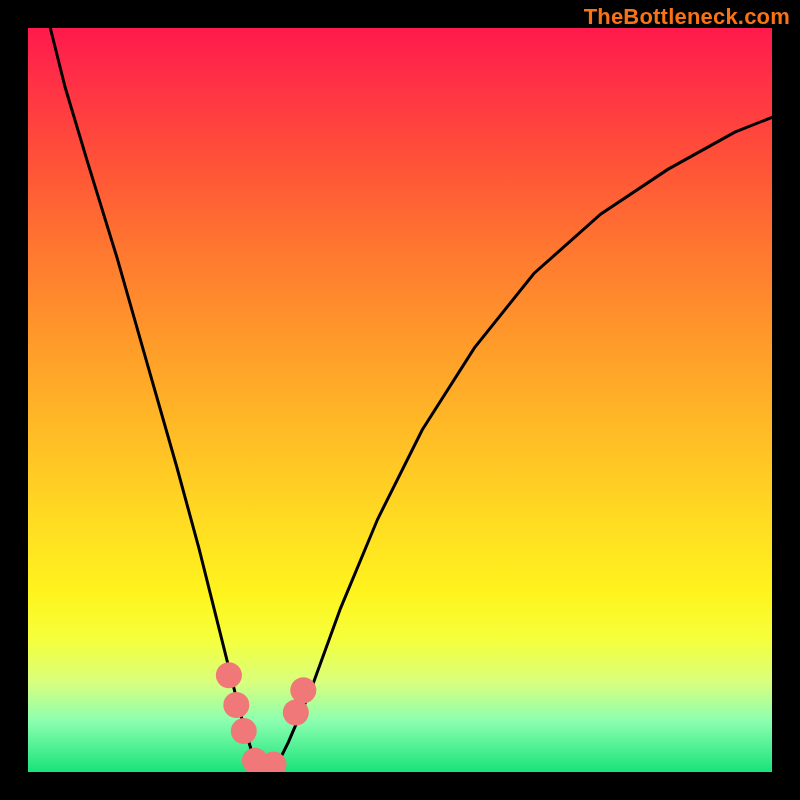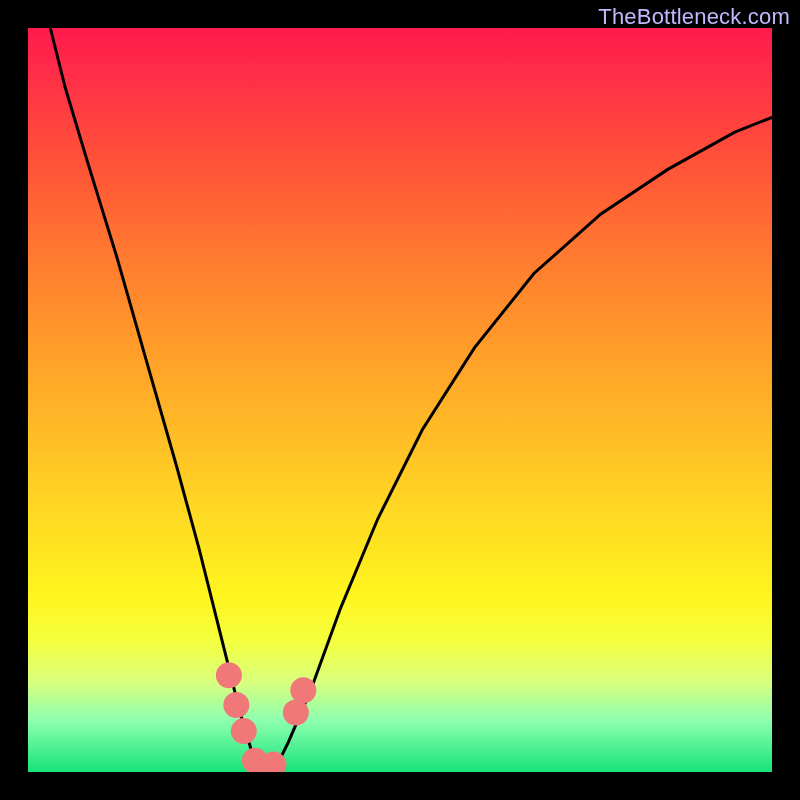--- a/index.html
+++ b/index.html
@@ -38,24 +38,24 @@
       #f6ff3a 82%,
       #d8ff7e 88%,
       #8effb0 93%,
       #18e37a 100%
     );
   }
   .watermark {
     position: absolute;
     top: 4px;
     right: 10px;
-    color: #c4b5fd;
+    color: #f97316;
     font-size: 22px;
     letter-spacing: 0.2px;
-    font-weight: 400;
+    font-weight: 700;
     text-align: center;
   }
   svg.overlay {
     position: absolute;
     top: 0;
     left: 0;
   }
 </style>
 </head>
 <body>

